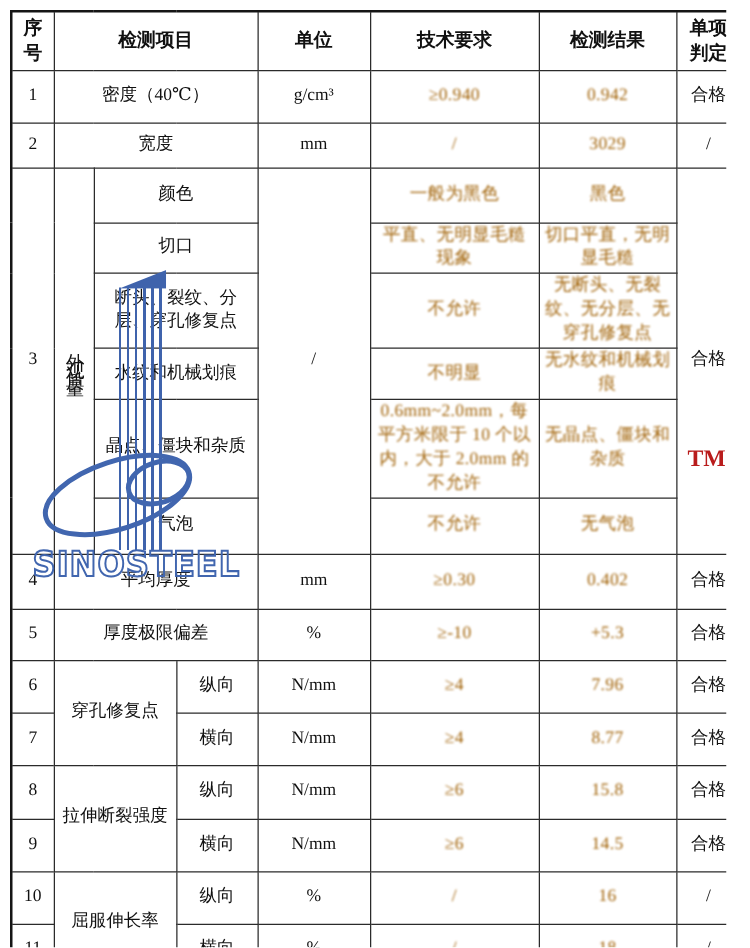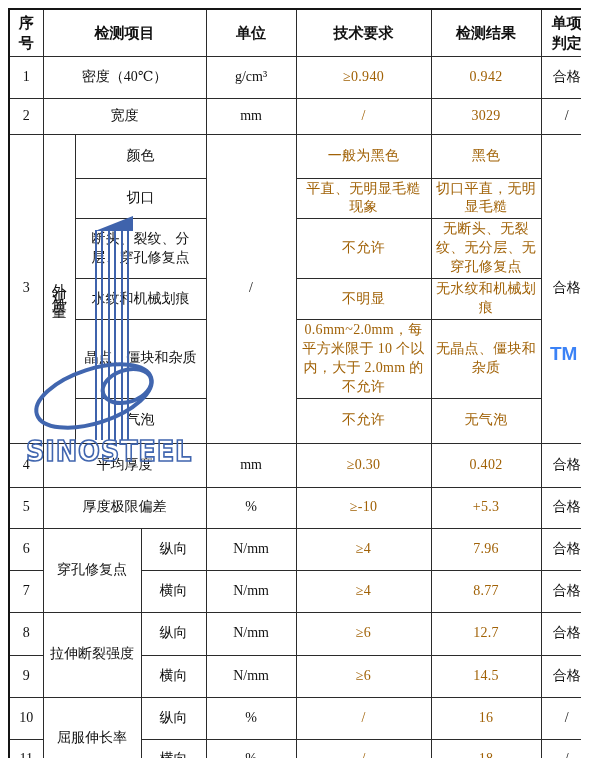--- a/index.html
+++ b/index.html
@@ -36,23 +36,23 @@
 
   
   .wm{position:absolute;inset:0;pointer-events:none;z-index:6;}
   .wm-brand{
     position:absolute;left:168px;top:352px;
     font-family:"DejaVu Sans",sans-serif;font-weight:700;font-size:95px;
     letter-spacing:-6px;color:transparent;-webkit-text-stroke:3px #4166af;
     white-space:nowrap;line-height:1;
   }
   .wm-tm{
-    position:absolute;left:550px;top:344px;
-    font-family:Liberation Sans, sans-serif;font-weight:700;font-size:19px;
-    color:#3b82f6;line-height:1;
+    position:absolute;left:550px;top:358px;
+    font-family:Liberation Serif, serif;font-weight:700;font-size:19px;
+    color:#b91c1c;line-height:1;
   }
   .wm-sino{
     position:absolute;left:26px;top:437px;
     font-family:"DejaVu Sans",sans-serif;font-weight:800;font-size:33px;
     letter-spacing:1px;color:transparent;-webkit-text-stroke:2px #4166af;
     transform:scale(0.78,0.84);transform-origin:left top;line-height:1;
     white-space:nowrap;
   }
   .wm-stripes{
     position:absolute;left:95px;top:230px;width:38px;height:210px;
@@ -181,21 +181,21 @@
       <td class="fv">8.77</td>
       <td>合格</td>
     </tr>
 
     <tr class="h-r8">
       <td class="num">8</td>
       <td colspan="2" rowspan="2">拉伸断裂强度</td>
       <td>纵向</td>
       <td>N/mm</td>
       <td class="fv">≥6</td>
-      <td class="fv">12.7</td>
+      <td class="fv">15.8</td>
       <td>合格</td>
     </tr>
     <tr class="h-r9">
       <td class="num">9</td>
       <td>横向</td>
       <td>N/mm</td>
       <td class="fv">≥6</td>
       <td class="fv">14.5</td>
       <td>合格</td>
     </tr>

